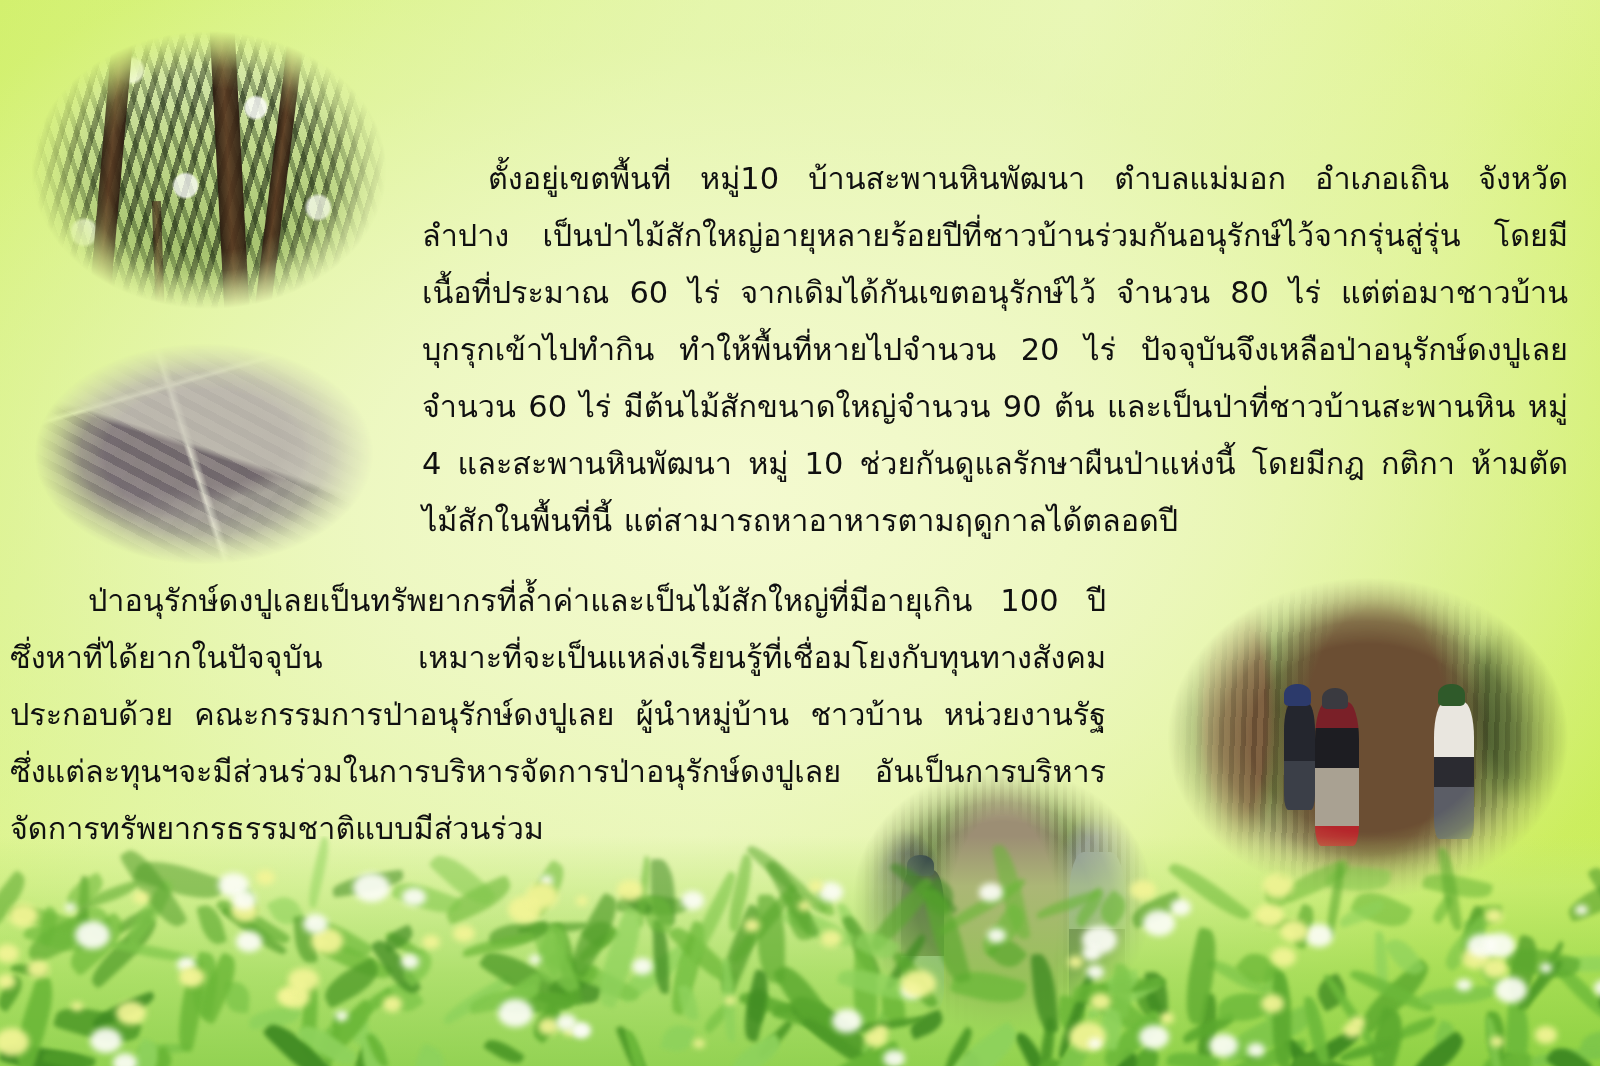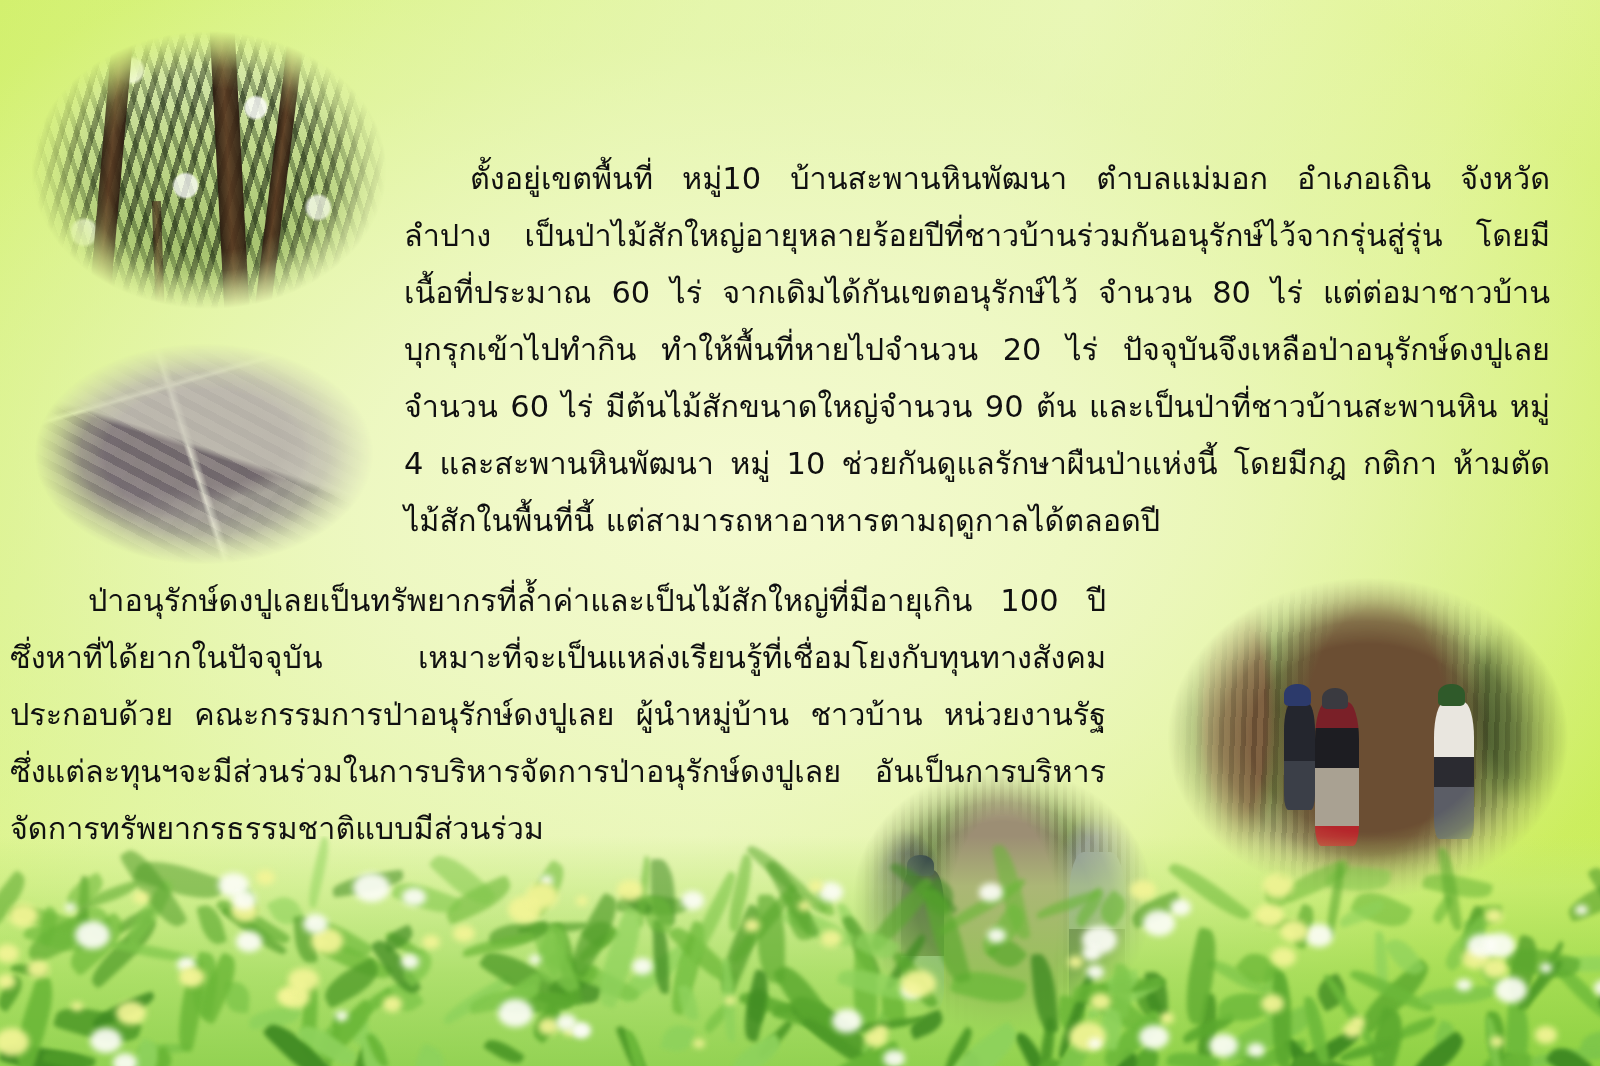--- a/index.html
+++ b/index.html
@@ -171,21 +171,21 @@
     color: #101010;
     font-size: 30.5px;
     line-height: 57px;
     text-align: justify;
     text-justify: inter-word;
     word-spacing: 2px;
   }
 
   #para-1 {
     position: absolute;
-    left: 404px;
+    left: 422px;
     top: 150px;
     width: 1146px;
   }
   #para-1 .indent { display: inline-block; width: 66px; }
 
   #para-2 {
     position: absolute;
     left: 10px;
     top: 572px;
     width: 1096px;

